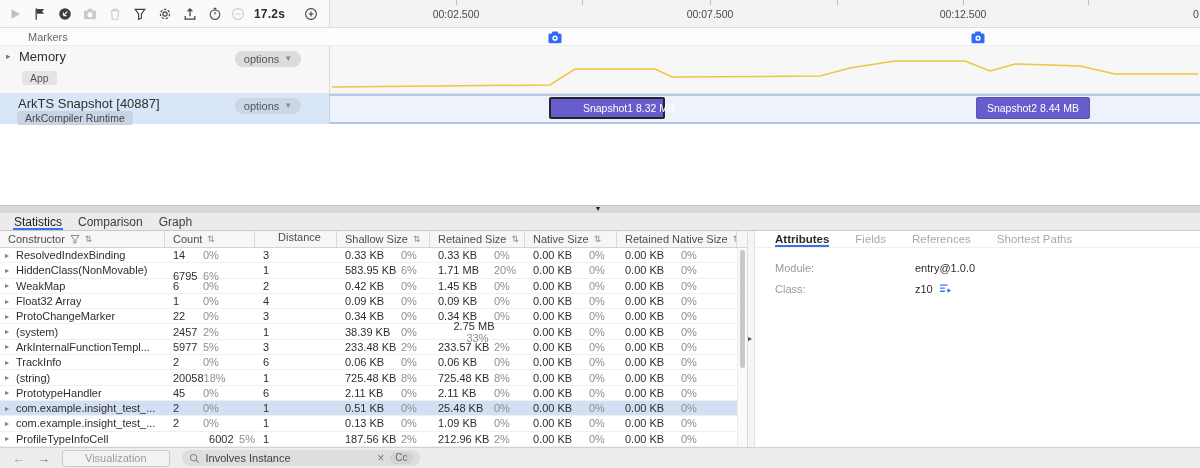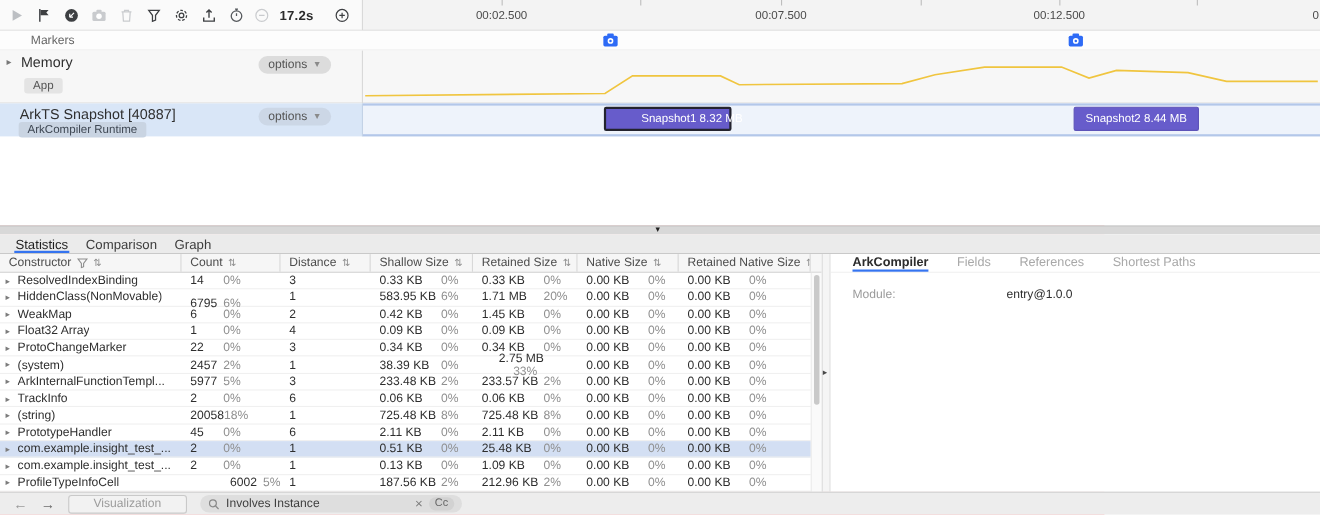--- a/index.html
+++ b/index.html
@@ -1,17 +1,17 @@
 <!DOCTYPE html>
 <html><head>
 <meta charset="utf-8">
 <style>
   html,body{margin:0;padding:0;width:1200px;height:468px;overflow:hidden;
     font-family:"Liberation Sans",sans-serif;background:#fff;-webkit-font-smoothing:antialiased;}
-  #root{position:relative;width:1004px;height:468px;background:#fca5a5;}
+  #root{position:relative;width:1004px;height:468px;background:#0369a1;}
 
   
   .top{position:absolute;left:0;top:0;width:1200px;height:205px;background:#fff;}
   .toolbar{position:absolute;left:0;top:0;width:330px;height:28px;background:#fafafa;
     border-bottom:1px solid #dedede;border-right:1px solid #d9d9d9;box-sizing:border-box;
     display:flex;align-items:center;padding:0 12px 0 8px;gap:11px;}
   .tb-icon{width:14px;height:14px;display:inline-flex;}
   .tb-icon svg{width:14px;height:14px;}
   .tb-right{margin-left:auto;display:flex;align-items:center;gap:9px;}
   .elapsed{font-size:12px;font-weight:700;color:#2b2b2b;letter-spacing:.2px;}
@@ -277,21 +277,21 @@
                 <svg viewBox="0 0 10 10" width="10" height="10">
                   <path d="M1 1.5h8L6 5.5v3L4 9.4v-3.9z" stroke="#8d8d8d" stroke-width="1" fill="none"></path>
                 </svg>
               </span>
               <span class="sort">⇅</span>
             </div>
             <div class="th" style="width: 90px;">
               <span>Count</span>
               <span class="sort">⇅</span>
             </div>
-            <div class="th" style="width: 82px;">
+            <div class="th" style="width: 82px; flex-direction: column;">
               <span>Distance</span>
               <span class="sort">⇅</span>
             </div>
             <div class="th" style="width: 93px;">
               <span>Shallow Size</span>
               <span class="sort">⇅</span>
             </div>
             <div class="th" style="width: 95px;">
               <span>Retained Size</span>
               <span class="sort">⇅</span>
@@ -687,30 +687,43 @@
           </div>
         <div class="vscroll">
           <div class="vthumb"></div>
         </div>
       </div>
       <div class="gutter">
         <span class="gutter-arrow">▸</span>
       </div>
       <div class="details">
         <div class="dtabs" id="detail-tabs">
-            <div class="dtab active">ArkCompiler</div>
+            <div class="dtab active">Attributes</div>
             <div class="dtab">Fields</div>
             <div class="dtab">References</div>
             <div class="dtab">Shortest Paths</div>
           </div>
         <div class="attrs" id="attrs">
             <div class="attr-row">
               <span class="attr-label">Module:</span>
               <span class="attr-value">
                 <span>entry@1.0.0</span>
+              </span>
+            </div>
+            <div class="attr-row">
+              <span class="attr-label">Class:</span>
+              <span class="attr-value">
+                <span>z10</span>
+                <span class="locate-icon">
+                  <svg viewBox="0 0 14 12">
+                    <path d="M1.2 2.2h8M1.2 5.6h5.2M1.2 9h5.2" stroke="#3574f0" stroke-width="1.4"></path>
+                    <path d="M13 8.2L9.4 5.8v4.8z" fill="#3574f0"></path>
+                    <path d="M12.4 8.2H8.6" stroke="#3574f0" stroke-width="1.2"></path>
+                  </svg>
+                </span>
               </span>
             </div>
           </div>
       </div>
     </div>
   </div>
 
   <div class="footer">
     <span class="nav-arrow">←</span>
     <span class="nav-arrow fwd">→</span>

